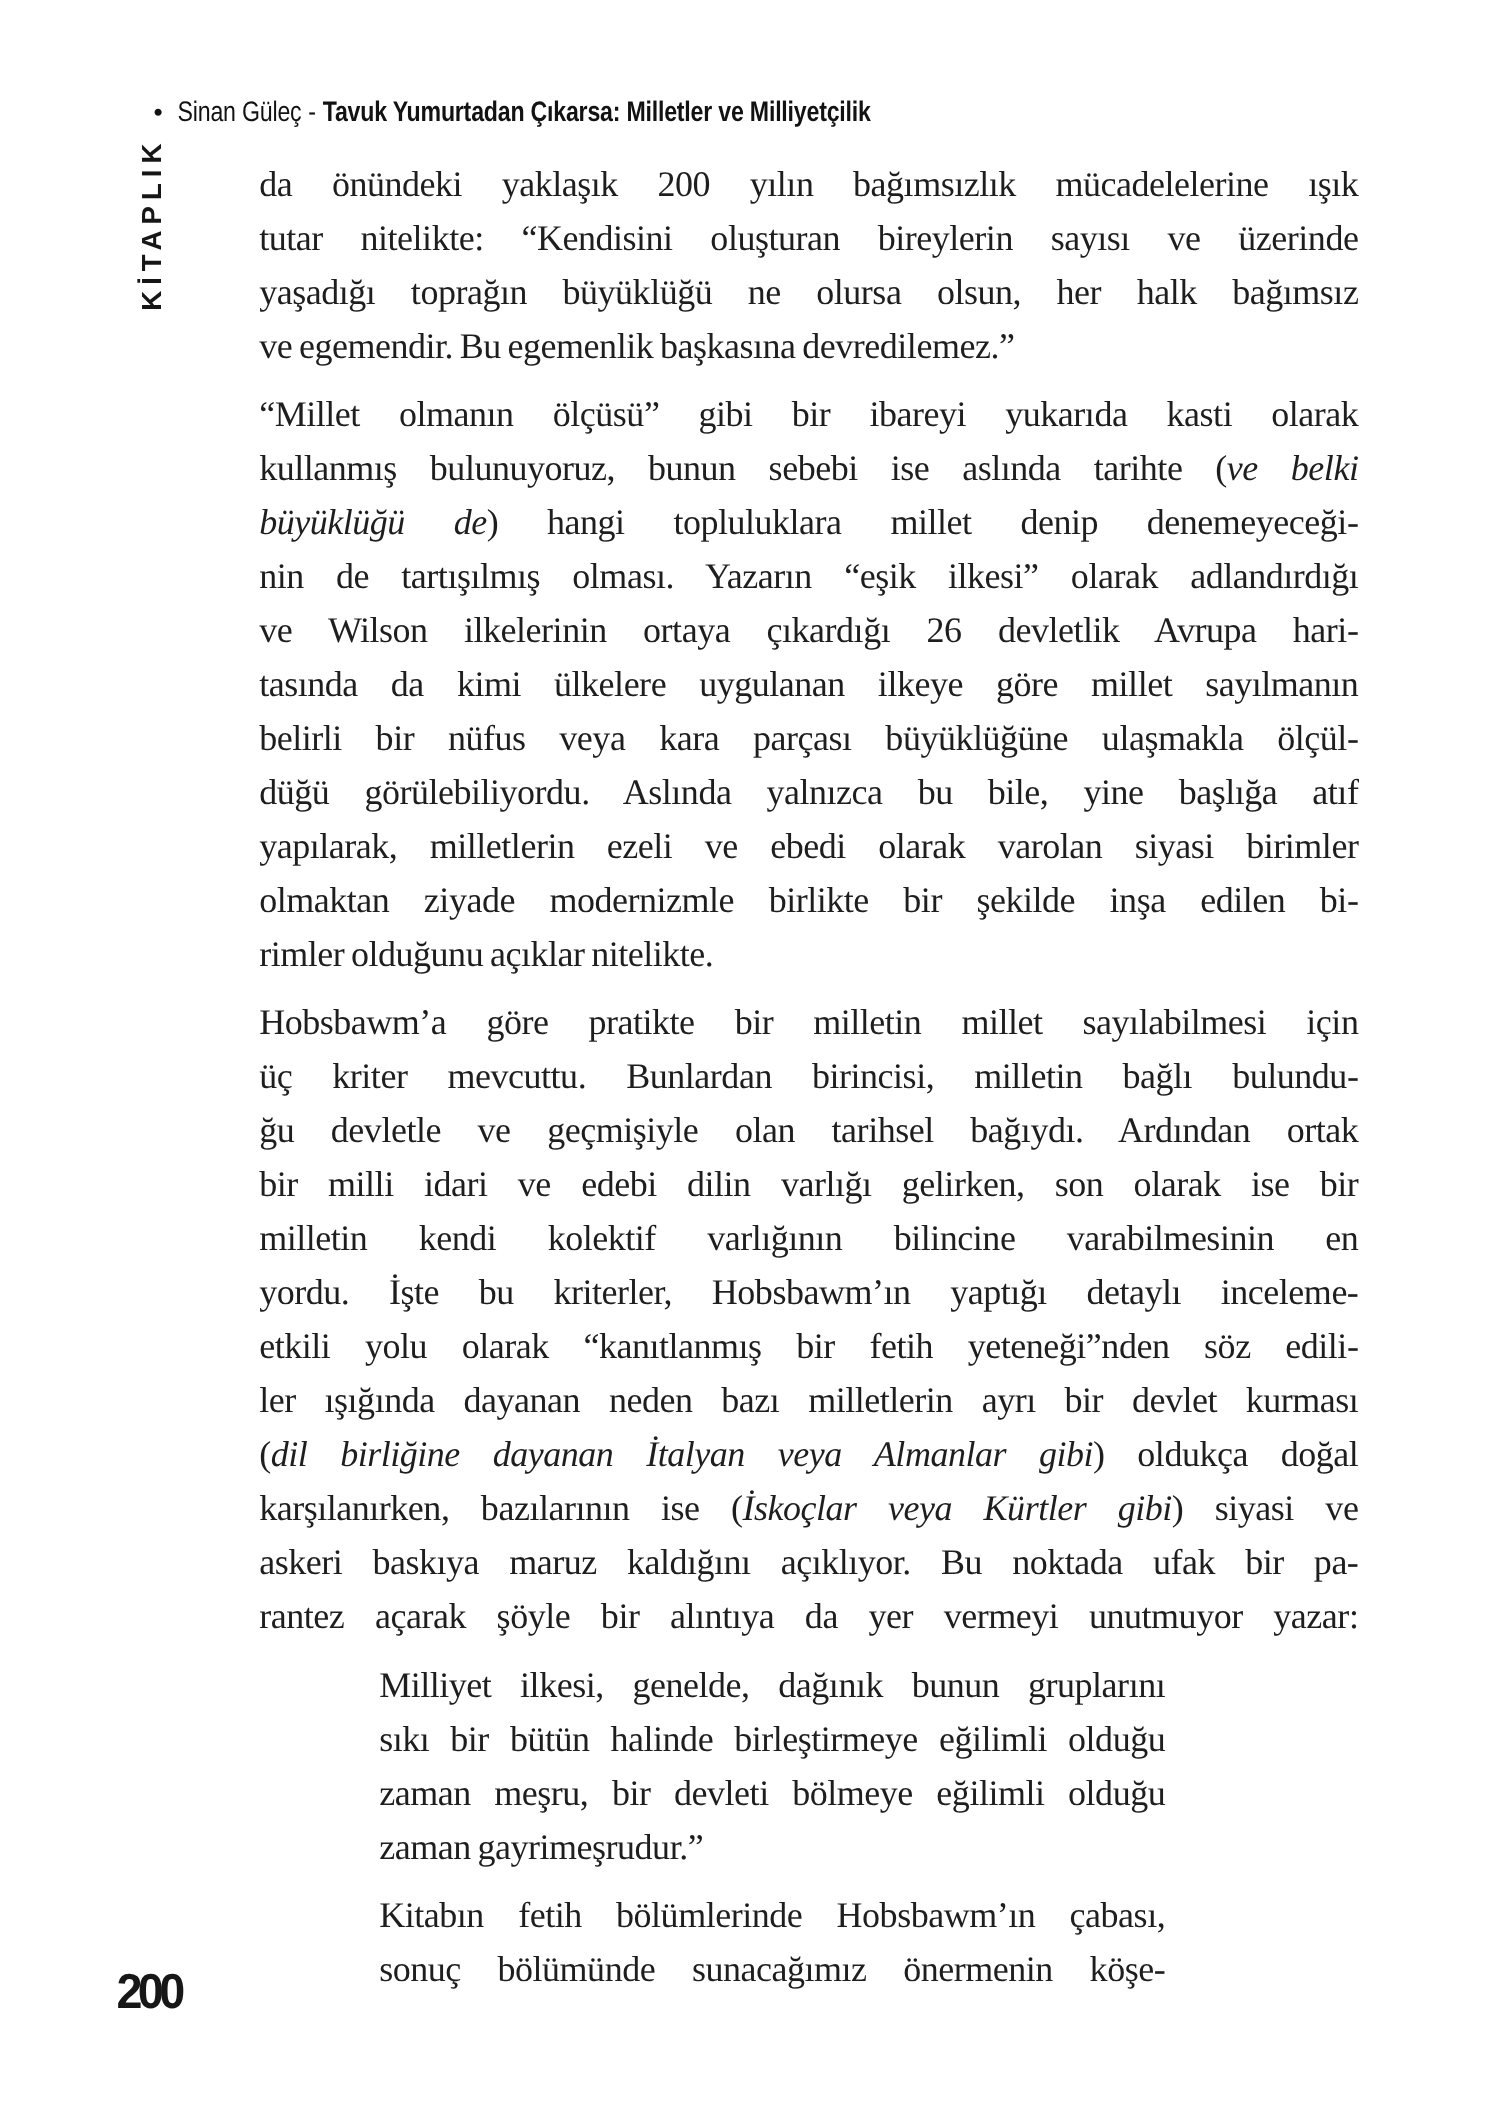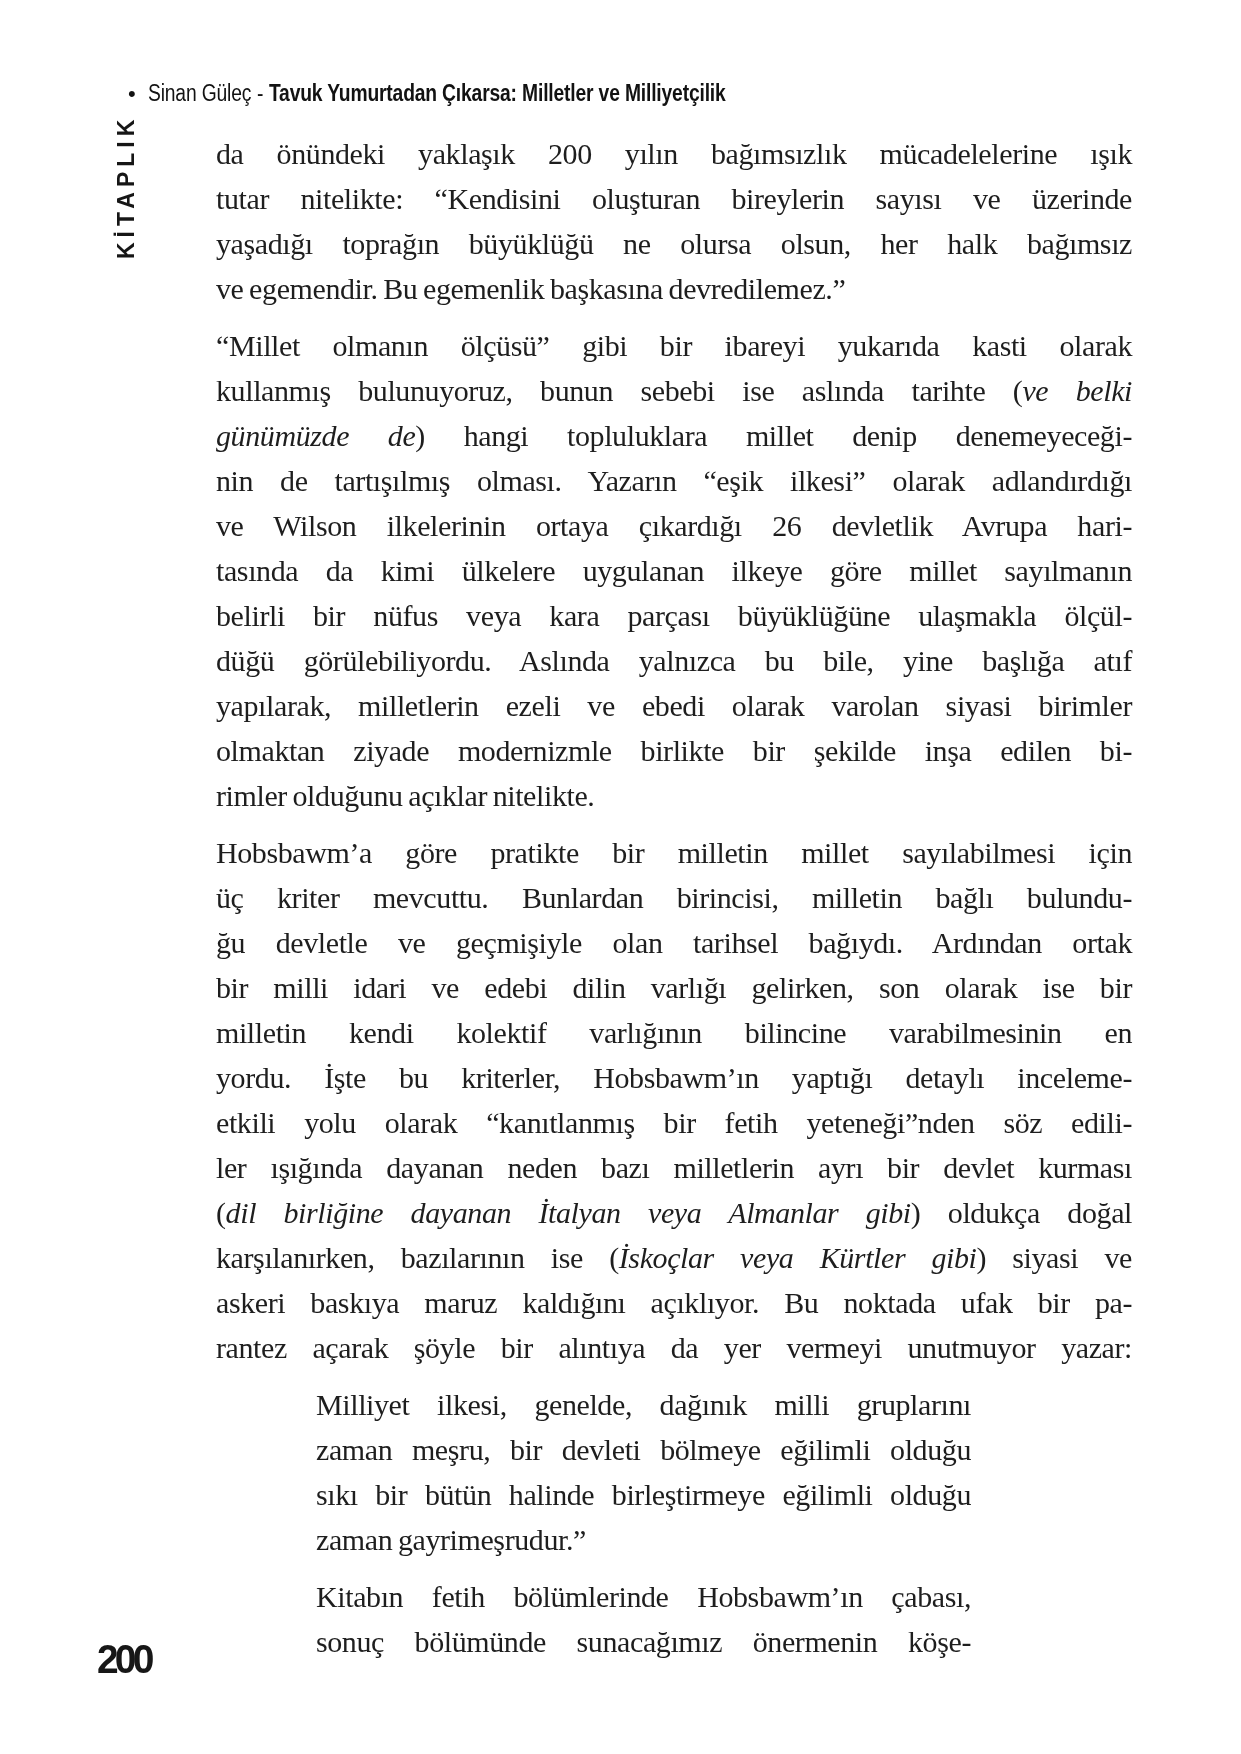--- a/index.html
+++ b/index.html
@@ -96,21 +96,21 @@
   <div class="para">
     <div class="line">da önündeki yaklaşık 200 yılın bağımsızlık mücadelelerine ışık</div>
     <div class="line">tutar nitelikte: “Kendisini oluşturan bireylerin sayısı ve üzerinde</div>
     <div class="line">yaşadığı toprağın büyüklüğü ne olursa olsun, her halk bağımsız</div>
     <div class="line">ve egemendir. Bu egemenlik başkasına devredilemez.”</div>
   </div>
 
   <div class="para">
     <div class="line">“Millet olmanın ölçüsü” gibi bir ibareyi yukarıda kasti olarak</div>
     <div class="line">kullanmış bulunuyoruz, bunun sebebi ise aslında tarihte (<i>ve belki</i></div>
-    <div class="line"><i>günümüzde de</i>) hangi topluluklara millet denip denemeyeceği-</div>
+    <div class="line"><i>büyüklüğü de</i>) hangi topluluklara millet denip denemeyeceği-</div>
     <div class="line">nin de tartışılmış olması. Yazarın “eşik ilkesi” olarak adlandırdığı</div>
     <div class="line">ve Wilson ilkelerinin ortaya çıkardığı 26 devletlik Avrupa hari-</div>
     <div class="line">tasında da kimi ülkelere uygulanan ilkeye göre millet sayılmanın</div>
     <div class="line">belirli bir nüfus veya kara parçası büyüklüğüne ulaşmakla ölçül-</div>
     <div class="line">düğü görülebiliyordu. Aslında yalnızca bu bile, yine başlığa atıf</div>
     <div class="line">yapılarak, milletlerin ezeli ve ebedi olarak varolan siyasi birimler</div>
     <div class="line">olmaktan ziyade modernizmle birlikte bir şekilde inşa edilen bi-</div>
     <div class="line">rimler olduğunu açıklar nitelikte.</div>
   </div>
 
@@ -123,23 +123,23 @@
     <div class="line">yordu. İşte bu kriterler, Hobsbawm’ın yaptığı detaylı inceleme-</div>
     <div class="line">etkili yolu olarak “kanıtlanmış bir fetih yeteneği”nden söz edili-</div>
     <div class="line">ler ışığında dayanan neden bazı milletlerin ayrı bir devlet kurması</div>
     <div class="line">(<i>dil birliğine dayanan İtalyan veya Almanlar gibi</i>) oldukça doğal</div>
     <div class="line">karşılanırken, bazılarının ise (<i>İskoçlar veya Kürtler gibi</i>) siyasi ve</div>
     <div class="line">askeri baskıya maruz kaldığını açıklıyor. Bu noktada ufak bir pa-</div>
     <div class="line">rantez açarak şöyle bir alıntıya da yer vermeyi unutmuyor yazar:</div>
   </div>
 
   <div class="para indent">
-    <div class="line">Milliyet ilkesi, genelde, dağınık milli gruplarını</div>
+    <div class="line">Milliyet ilkesi, genelde, dağınık bunun gruplarını</div>
+    <div class="line">sıkı bir bütün halinde birleştirmeye eğilimli olduğu</div>
     <div class="line">zaman meşru, bir devleti bölmeye eğilimli olduğu</div>
-    <div class="line">sıkı bir bütün halinde birleştirmeye eğilimli olduğu</div>
     <div class="line">zaman gayrimeşrudur.”</div>
   </div>
 
   <div class="para indent flush-last">
     <div class="line">Kitabın fetih bölümlerinde Hobsbawm’ın çabası,</div>
     <div class="line">sonuç bölümünde sunacağımız önermenin köşe-</div>
   </div>
 
 </main>
 

